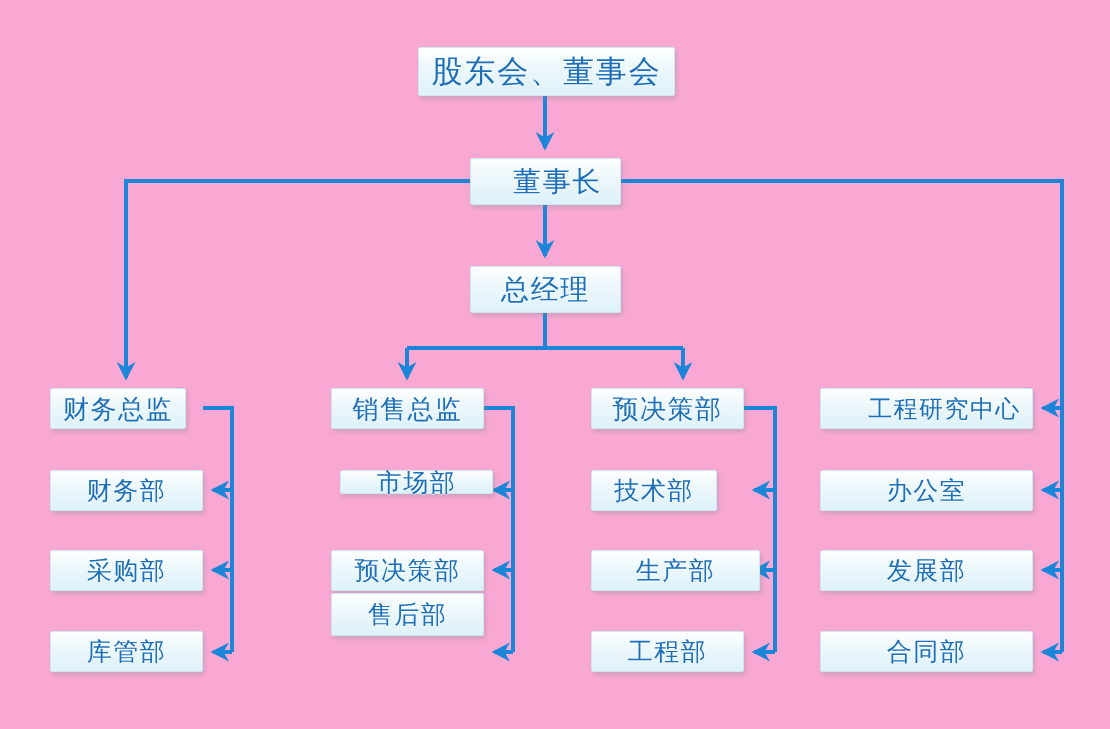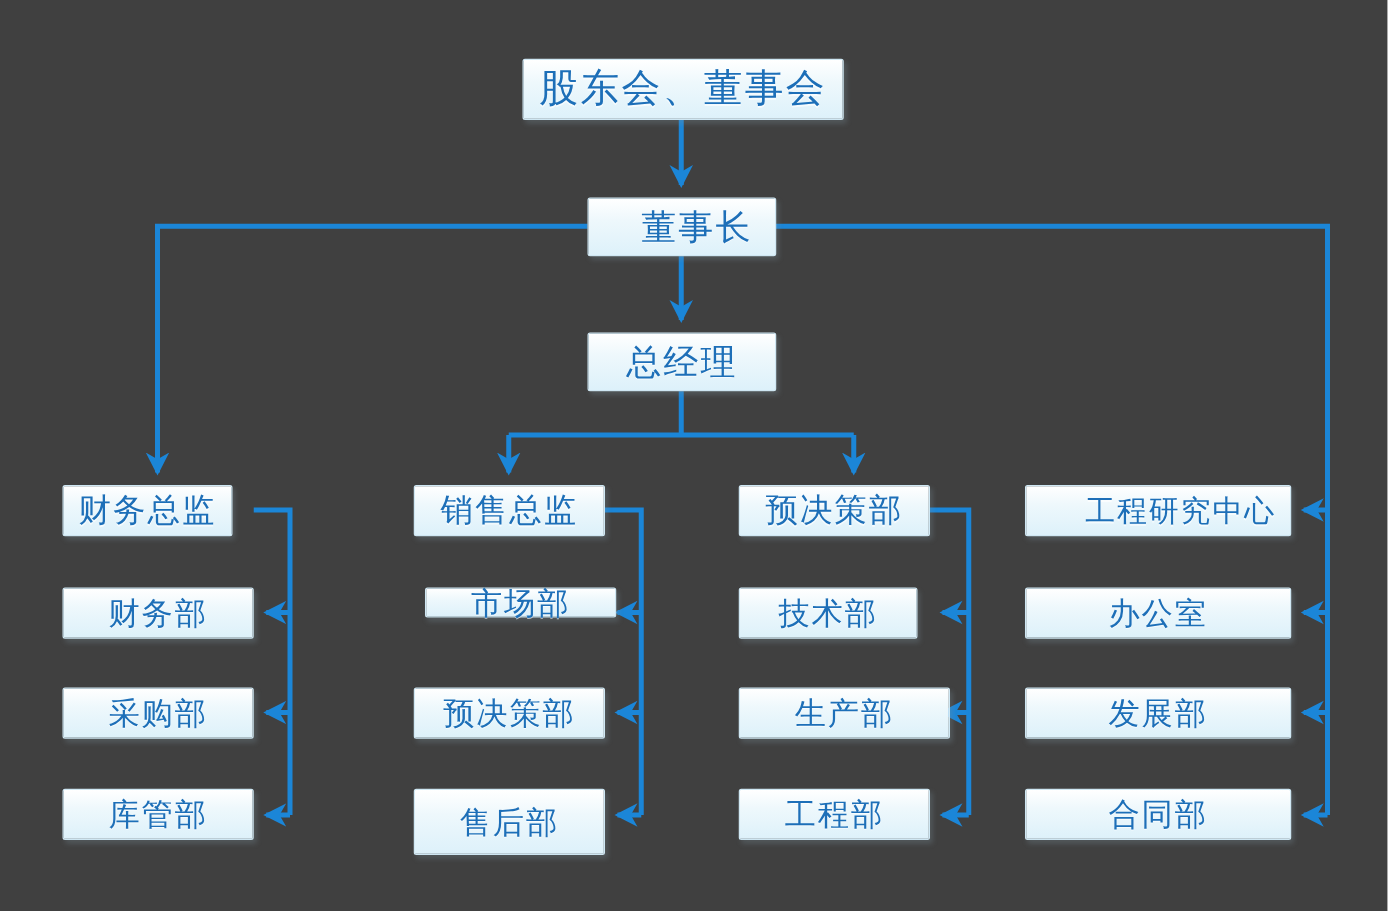--- a/index.html
+++ b/index.html
@@ -7,21 +7,21 @@
     padding: 0;
     background: #ffffff;
   }
   body {
     font-family: "DejaVu Serif", serif;
   }
   #chart-root {
     position: relative;
     width: 1110px;
     height: 729px;
-    background: #404040;
+    background: #f9a8d4;
     overflow: hidden;
   }
   #connector-layer {
     position: absolute;
     left: 0;
     top: 0;
     width: 1110px;
     height: 729px;
     pointer-events: none;
   }
@@ -118,27 +118,27 @@
       </div>
       <div class="node lvl-3" style="left: 331px; top: 388px; width: 153px; height: 41px;">
         <span class="node-label">销售总监</span>
       </div>
       <div class="node lvl-4" style="left: 340px; top: 470px; width: 153px; height: 24px;">
         <span class="node-label">市场部</span>
       </div>
       <div class="node lvl-4" style="left: 331px; top: 550px; width: 153px; height: 41px;">
         <span class="node-label">预决策部</span>
       </div>
-      <div class="node lvl-4" style="left: 331px; top: 631px; width: 153px; height: 53px;">
+      <div class="node lvl-4" style="left: 331px; top: 593px; width: 153px; height: 43px;">
         <span class="node-label">售后部</span>
       </div>
       <div class="node lvl-3" style="left: 591px; top: 388px; width: 153px; height: 41px;">
         <span class="node-label">预决策部</span>
       </div>
-      <div class="node lvl-4" style="left: 591px; top: 470px; width: 143px; height: 41px;">
+      <div class="node lvl-4" style="left: 591px; top: 470px; width: 126px; height: 41px;">
         <span class="node-label">技术部</span>
       </div>
       <div class="node lvl-4" style="left: 591px; top: 550px; width: 169px; height: 41px;">
         <span class="node-label">生产部</span>
       </div>
       <div class="node lvl-4" style="left: 591px; top: 631px; width: 153px; height: 41px;">
         <span class="node-label">工程部</span>
       </div>
       <div class="node lvl-5" style="left: 820px; top: 388px; width: 213px; height: 41px;">
         <span class="node-label">工程研究中心</span>

